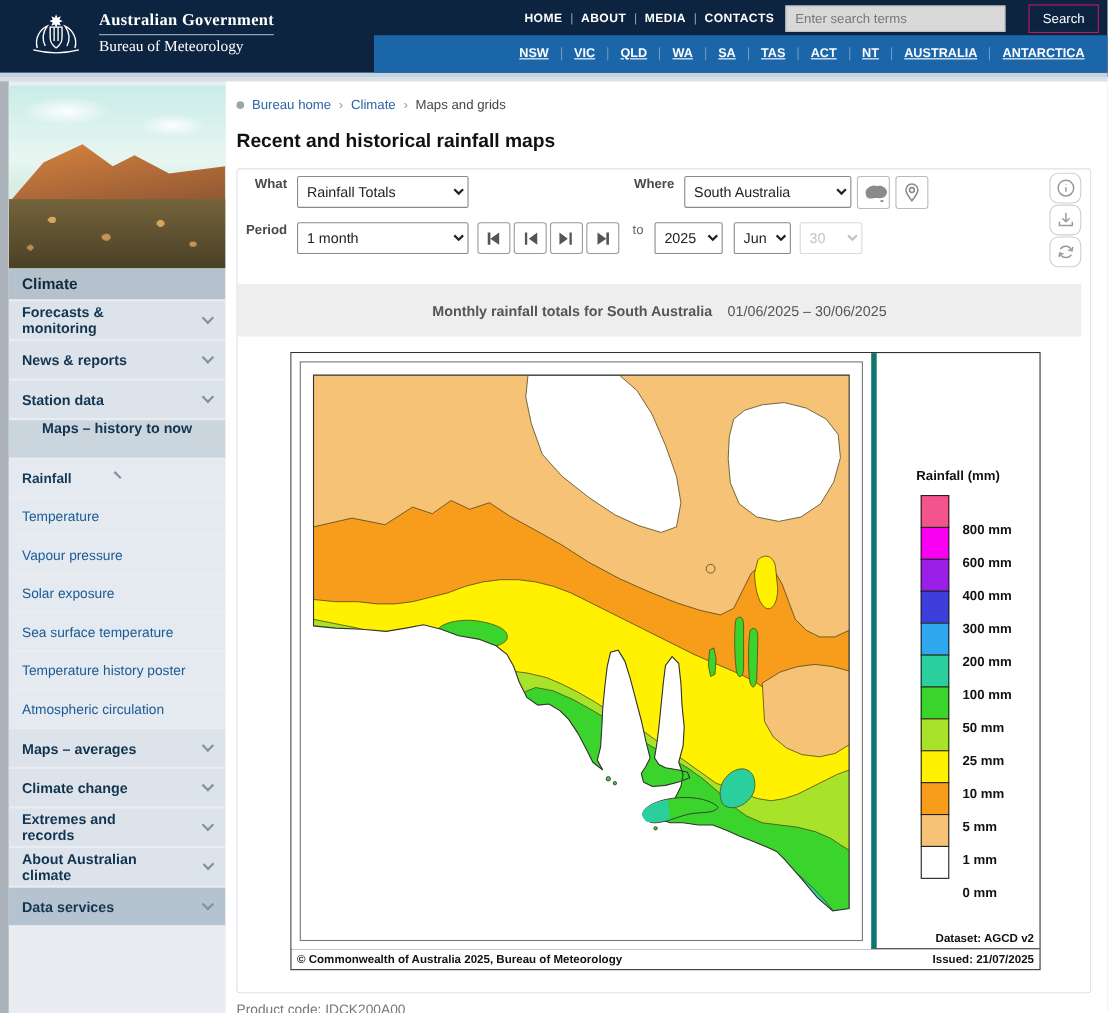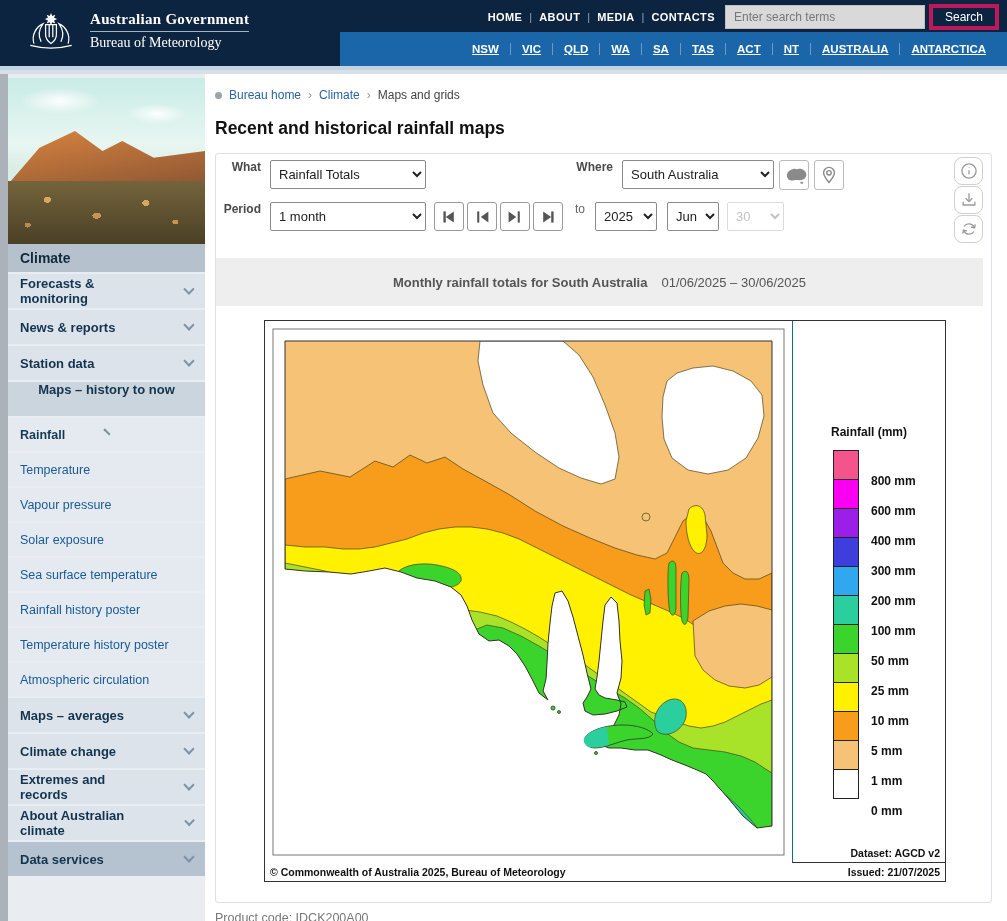--- a/index.html
+++ b/index.html
@@ -14,21 +14,21 @@
   .logo-text { color:#fff; font-family:"Liberation Serif", serif; }
   .logo-text .gov { font-size:15px; font-weight:bold; letter-spacing:.3px; padding-bottom:3px; border-bottom:1px solid #9FB3C8; }
   .logo-text .bom { font-size:14px; margin-top:3px; }
   .top-row { position:absolute; right:8px; top:0; height:34px; display:flex; align-items:center; gap:10px; }
   .top-links { display:flex; align-items:center; }
   .top-links a { color:#fff; font-size:11px; font-weight:bold; text-decoration:none; letter-spacing:.4px; }
   .top-links .tsep { color:#8FA5BC; margin:0 7px; font-size:11px; }
   .search-wrap { display:flex; align-items:center; }
   .search-input { width:200px; height:24px; background:#D9D9D9; border:1px solid #BFBFBF; font-size:12px; color:#555; padding:0 8px; }
   .search-input::placeholder { color:#777; }
-  .search-btn { height:26px; margin-left:4px; background:#0D2440; color:#fff; border:4px solid #be185d; font-size:12px; padding:0 12px; cursor:pointer; }
+  .search-btn { height:26px; margin-left:21px; background:#0D2440; color:#fff; border:1px solid #be185d; font-size:12px; padding:0 12px; cursor:pointer; }
   .state-bar { position:absolute; right:0; bottom:0; left:340px; height:34px; background:#1B65A9; display:flex; align-items:center; justify-content:flex-end; padding-right:10px; }
   .state-bar a { color:#fff; font-size:11.5px; font-weight:bold; text-decoration:underline; padding:0 11px; border-left:1px solid rgba(255,255,255,.35); white-space:nowrap; }
   .state-bar a:first-child { border-left:none; }
 
   
   .content { position:absolute; top:74px; left:0; right:0; bottom:0; display:flex; }
   .gutter { width:8px; background:#ABB2B9; }
   .sidebar { width:197px; background:#E9EDF1; }
   .main { flex:1; background:#fff; padding:14px 0 0 10px; overflow:hidden; }
 
@@ -91,21 +91,21 @@
   .rnd-btn svg { stroke:#9a9a9a; fill:none; stroke-width:1.6; }
 
   .map-titlebar { margin-top:26px; height:48px; background:#EEEEEE; display:flex; align-items:center;
                   justify-content:center; gap:14px; }
   .map-titlebar .t1 { font-size:13px; font-weight:bold; color:#555; }
   .map-titlebar .t2 { font-size:13px; color:#555; }
 
   .figure { width:682px; margin:14px 0 0 48px; border:1px solid #333; background:#fff; }
   .fig-content { display:flex; height:542px; border-bottom:1px solid #333; }
   .map-svg { width:527px; height:542px; display:block; }
-  .legend-panel { width:153px; border-left:1px solid #0f766e; position:relative; }
+  .legend-panel { width:153px; border-left:5px solid #0f766e; position:relative; }
   .lg-title { position:absolute; top:104px; left:0; width:100%; text-align:center; font-size:12px; font-weight:bold; color:#111; }
   .lg-blocks { position:absolute; top:130px; left:40px; width:26px; }
   .lg-block { width:26px; height:30px; border:1px solid #222; margin-top:-1px; }
   .lg-label { position:absolute; left:78px; font-size:12px; font-weight:bold; color:#111; white-space:nowrap; }
   .lg-dataset { position:absolute; right:5px; bottom:3px; font-size:10.5px; font-weight:bold; color:#111; }
   .fig-strip { height:18px; display:flex; align-items:center; justify-content:space-between; padding:0 5px; }
   .fig-strip .cpy { font-size:10.5px; font-weight:bold; color:#111; }
   .fig-strip .iss { font-size:10.5px; font-weight:bold; color:#111; }
   .prod { margin-top:8px; font-size:12.5px; color:#777; }
 </style>
@@ -200,23 +200,20 @@
       <div class="s-sub">
         <span class="lbl">Vapour pressure</span>
       </div>
       <div class="s-sub">
         <span class="lbl">Solar exposure</span>
       </div>
       <div class="s-sub">
         <span class="lbl">Sea surface temperature</span>
       </div>
       <div class="s-sub">
-        <span class="lbl">Rainfall history poster</span>
-      </div>
-      <div class="s-sub">
         <span class="lbl">Temperature history poster</span>
       </div>
       <div class="s-sub">
         <span class="lbl">Atmospheric circulation</span>
       </div>
 
       <div class="s-item">
         <span class="lbl">Maps – averages</span>
         <span class="chev"></span>
       </div>

